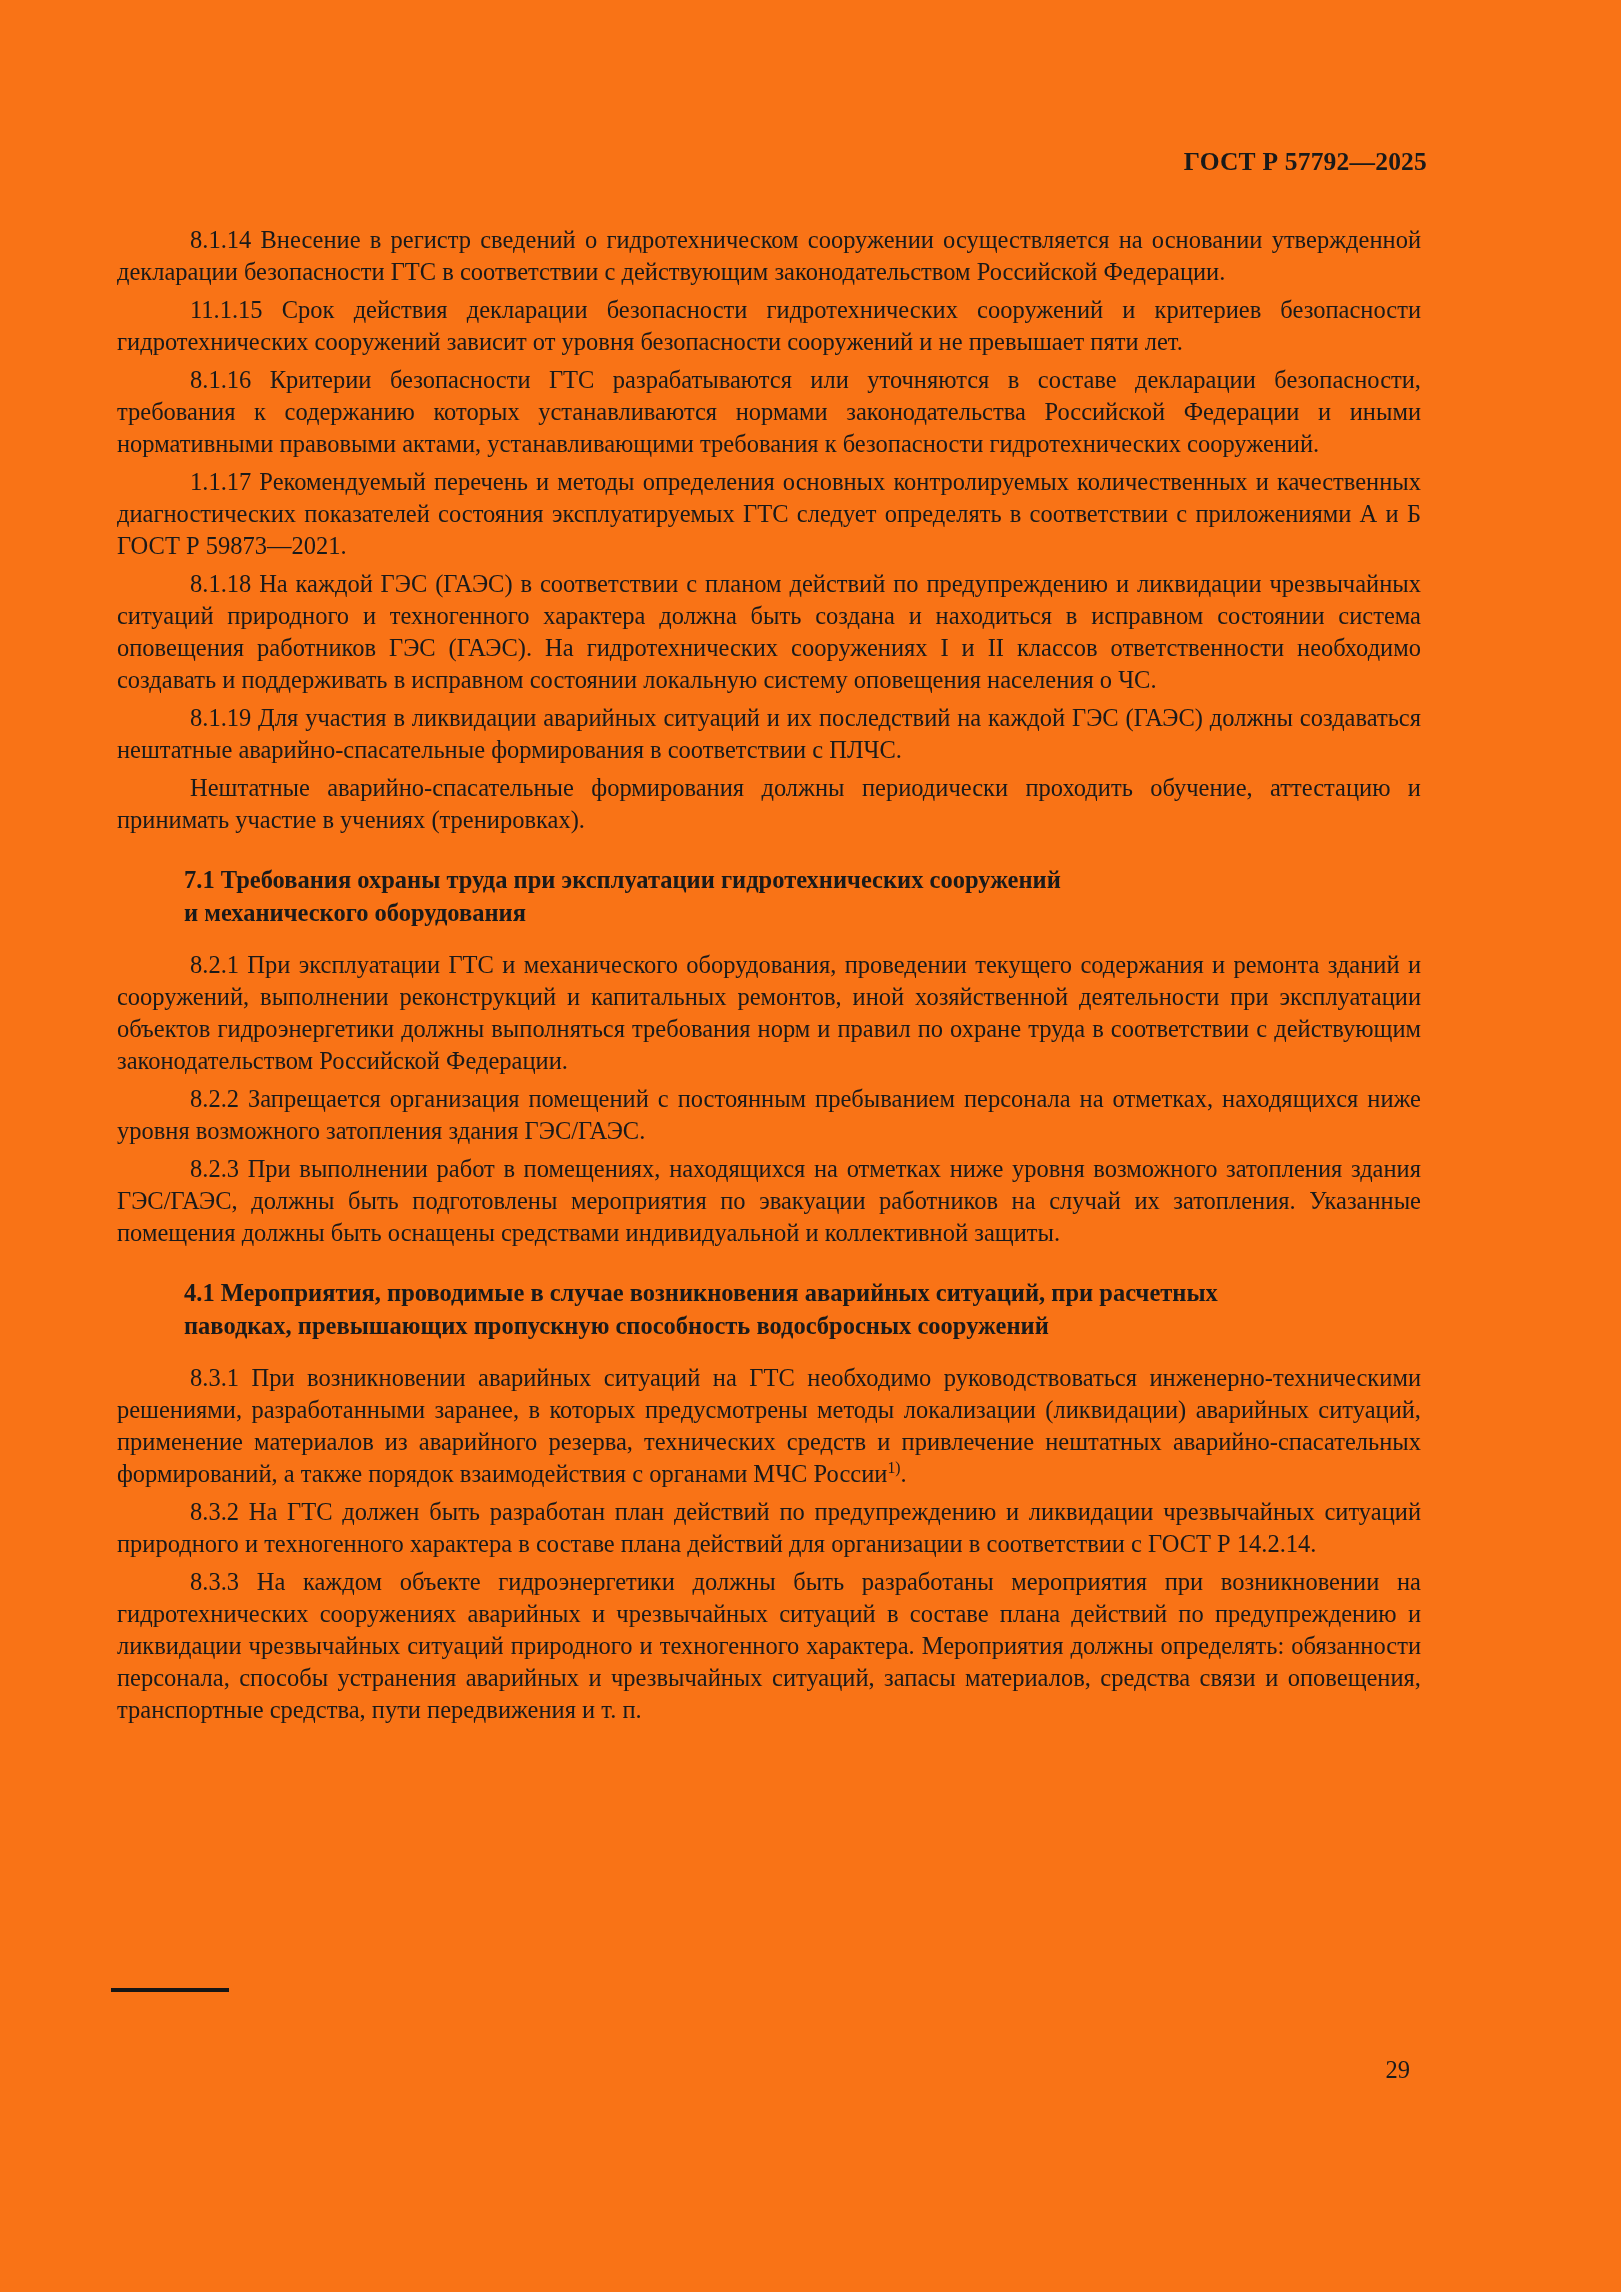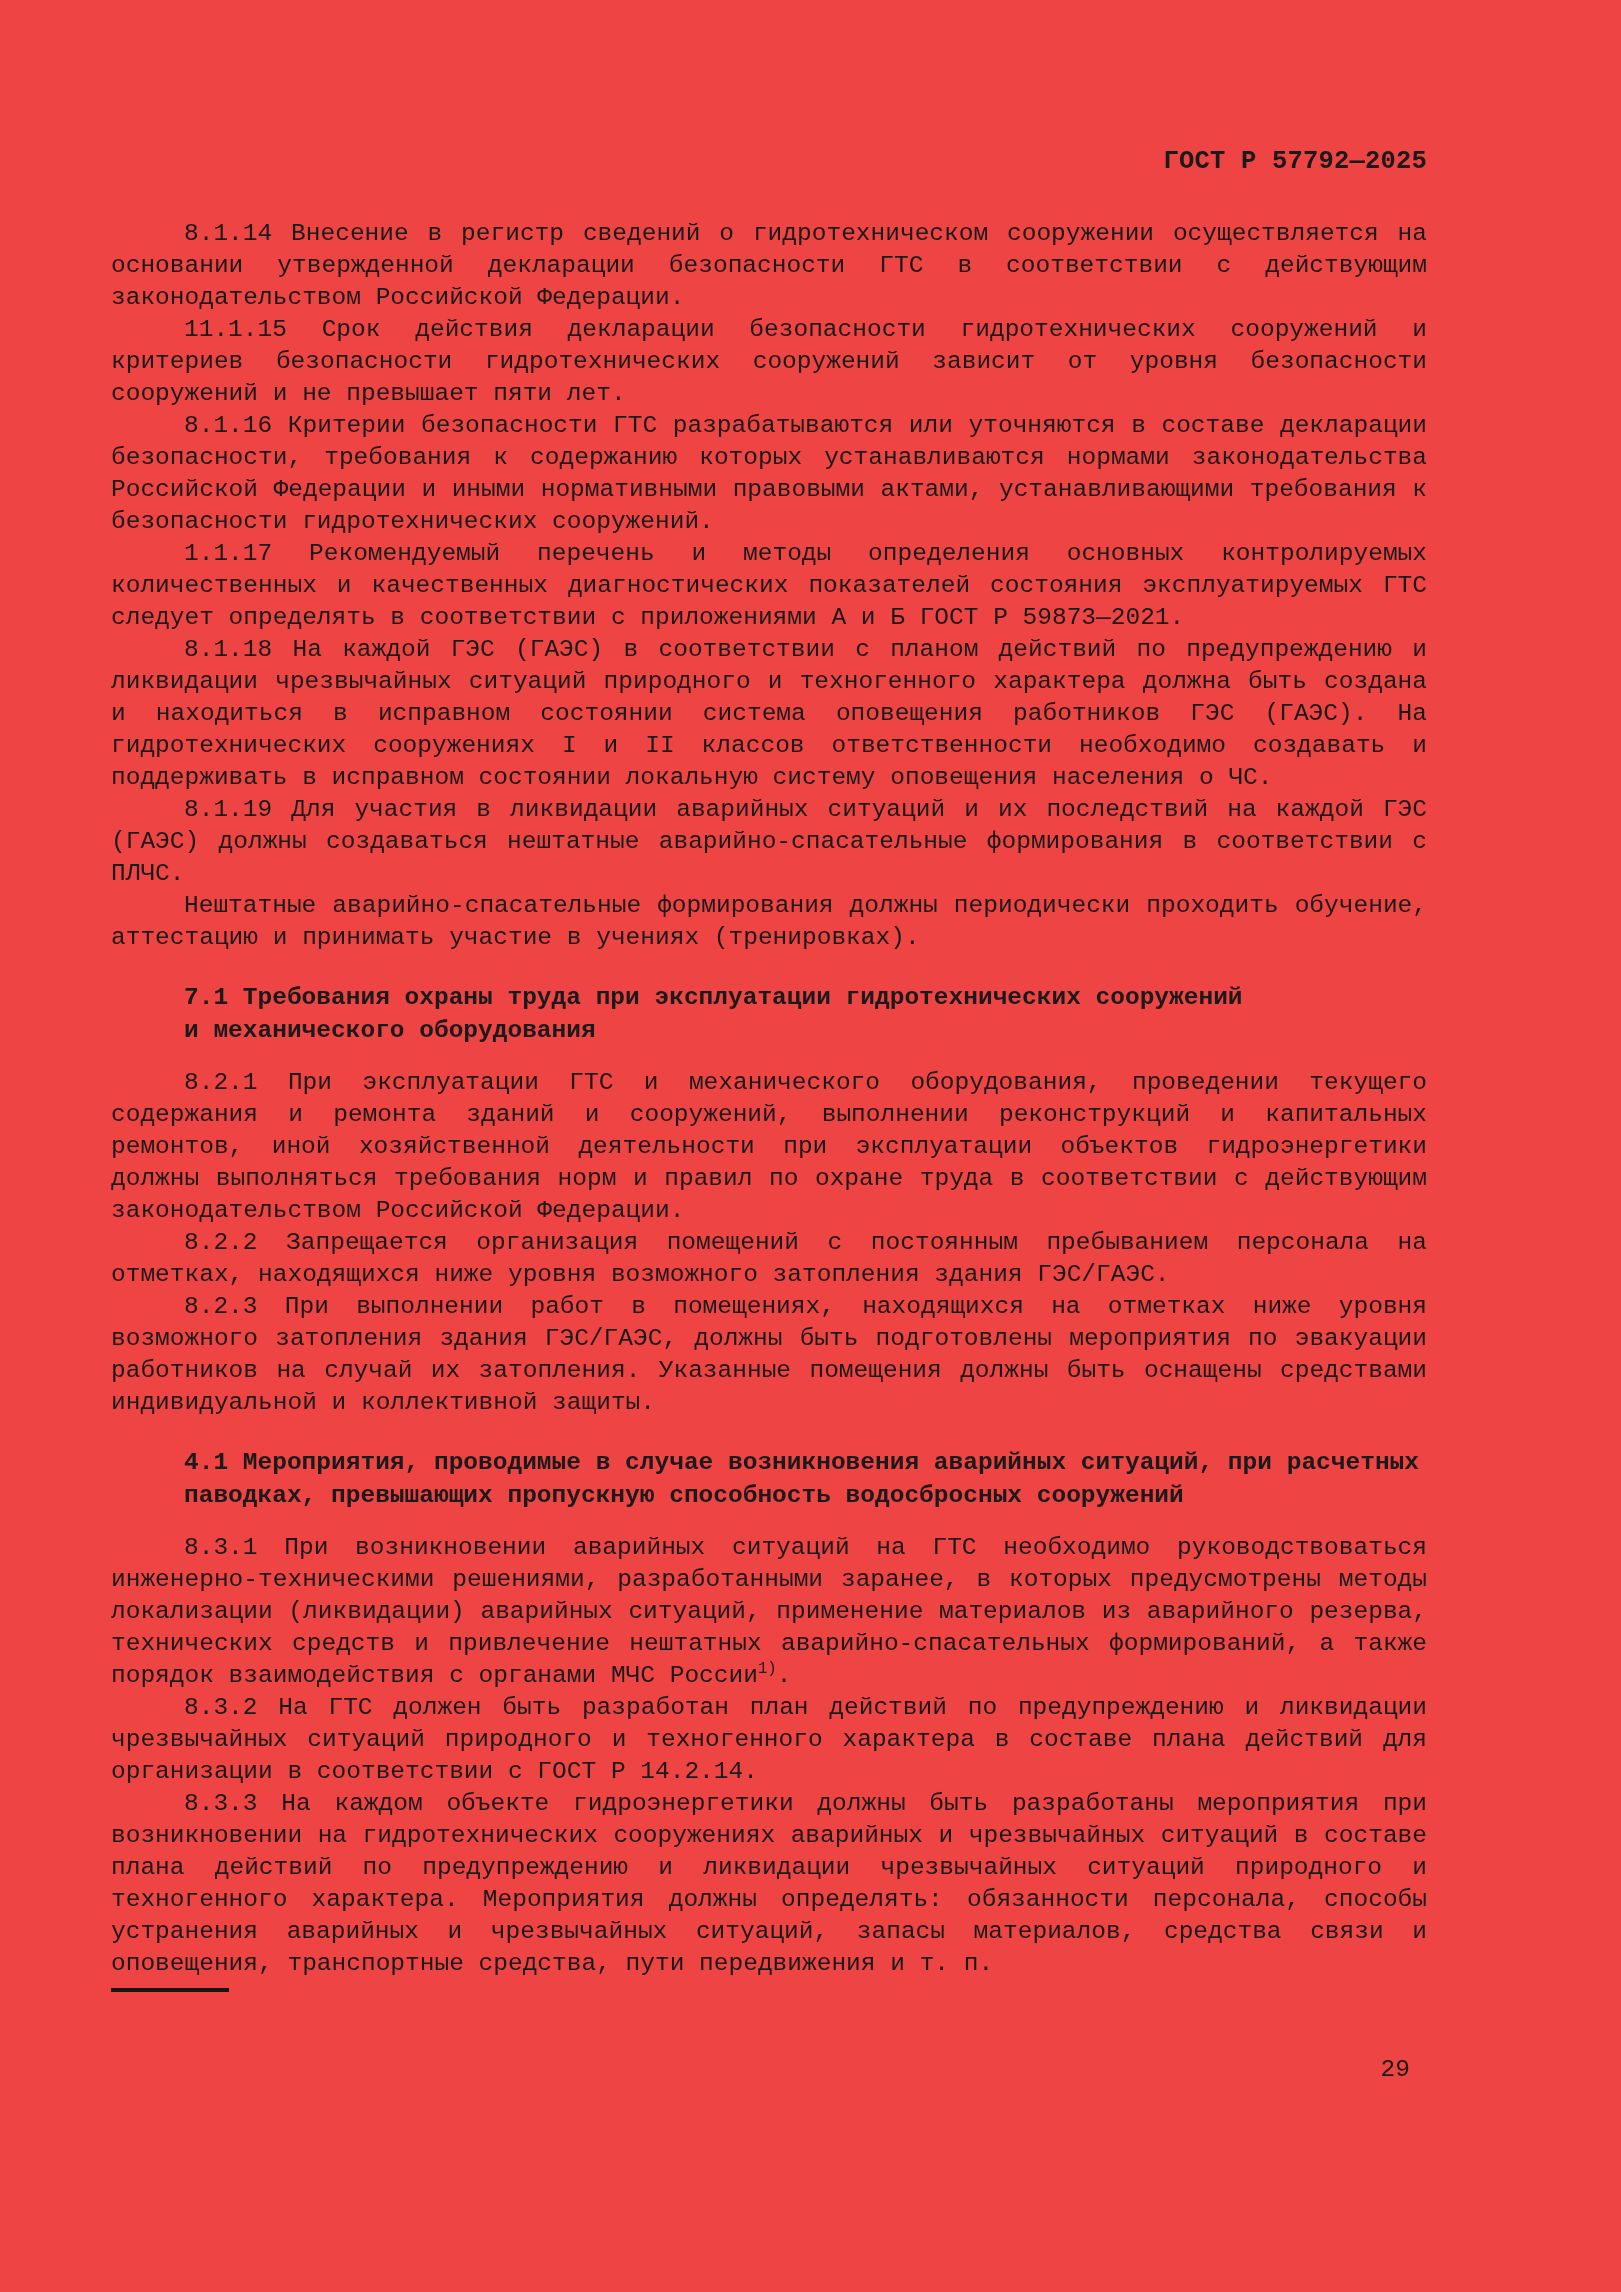--- a/index.html
+++ b/index.html
@@ -4,43 +4,43 @@
 <style>
   html, body {
     margin: 0;
     padding: 0;
     background: #ffffff;
   }
   .page {
     position: relative;
     width: 1621px;
     height: 2293px;
-    background: #ef4444;
+    background: #f97316;
     color: #1a1a1a;
-    font-family: Liberation Mono, monospace;
+    font-family: Liberation Serif, serif;
     overflow: hidden;
   }
   .doc-code {
     position: absolute;
     top: 147px;
     left: 111px;
     width: 1316px;
     text-align: right;
     font-size: 25.5px;
     font-weight: 700;
     letter-spacing: 0.2px;
   }
   .content {
     position: absolute;
     top: 218px;
     left: 111px;
     width: 1316px;
   }
   .para {
-    margin: 0;
+    margin: 6px;
     font-size: 24.5px;
     line-height: 32px;
     text-align: justify;
     text-indent: 73px;
     hyphens: auto;
     -webkit-hyphens: auto;
   }
   .heading {
     margin: 27.4px 0 19.6px 0;
     padding-left: 73px;

